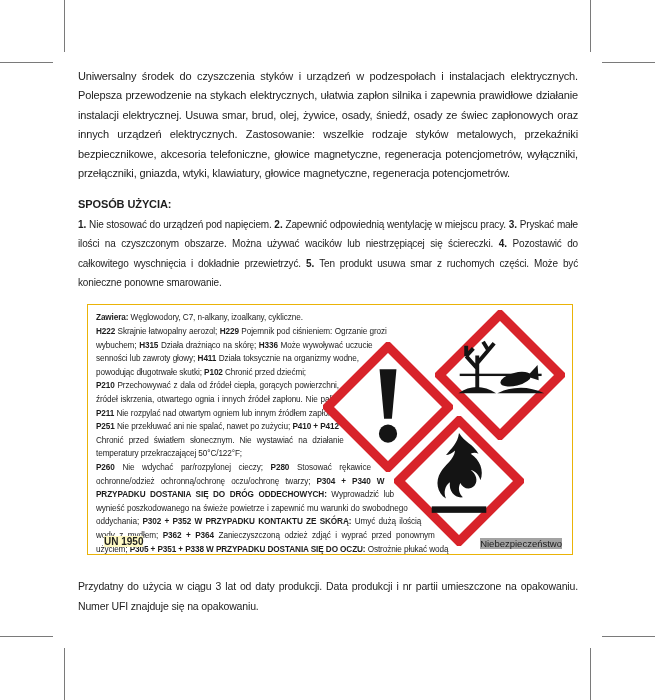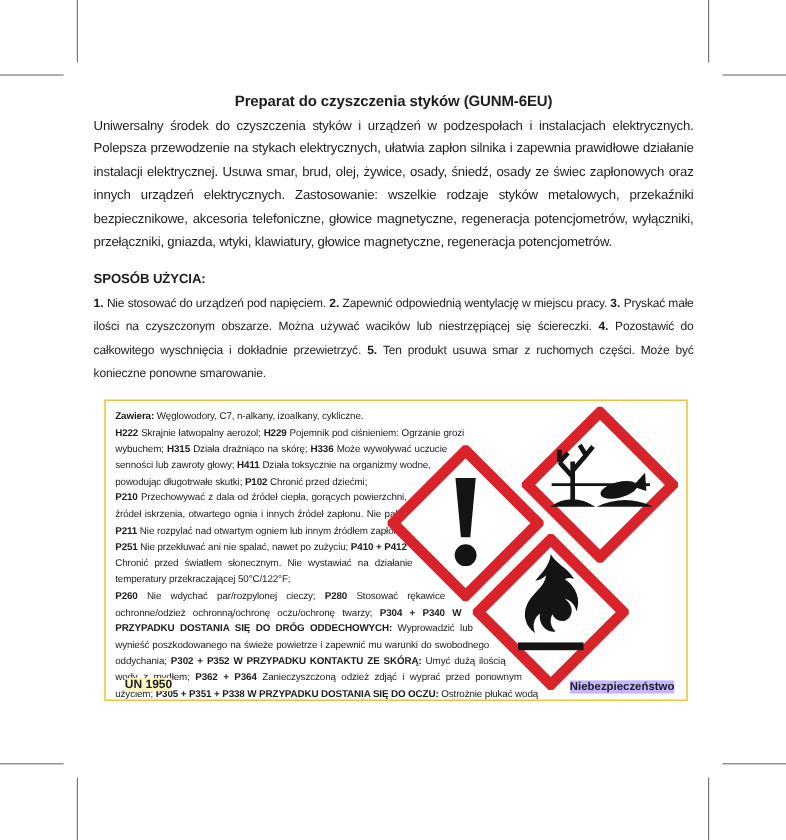--- a/index.html
+++ b/index.html
@@ -29,21 +29,21 @@
 
   .hazard-box{position:relative;margin:12px 0 0 23px;width:486px;height:251px;
               border:1px solid #eab308;box-sizing:border-box;overflow:hidden;}
   .hazard-text{padding:6px 8px 0 8px;font-size:8.2px;line-height:13.6px;
                text-align:justify;letter-spacing:-0.1px;}
   .shape-float{float:right;width:225px;height:235px;
      shape-outside:polygon(159px 0px,128px 31px,49px 31px,0px 80px,0px 112px,
                            49px 161px,53px 169px,119px 235px,225px 235px,225px 0px);
      shape-margin:4px;}
   .un{position:absolute;left:16px;bottom:7px;font-size:10px;font-weight:bold;background:#fef9c3;}
-  .signal{position:absolute;right:10px;bottom:5px;font-size:9.5px;font-weight:bold;background:#c4b5fd;}
+  .signal{position:absolute;right:10px;bottom:5px;font-size:9.5px;font-weight:normal;background:#a3a3a3;}
 
   .pic{position:absolute;width:130px;height:130px;}
   .pic-excl{left:235px;top:37px;}
   .pic-env{left:347px;top:5px;}
   .pic-flame{left:306px;top:111px;}
 
   .footer{margin:22px 12px 0 14px;font-size:10.5px;line-height:19.4px;text-align:justify;
           letter-spacing:-0.15px;}
 </style>
 </head>
@@ -55,21 +55,20 @@
   <div class="crop crop-v-tr"></div>
   <div class="crop crop-h-tl"></div>
   <div class="crop crop-h-tr"></div>
   <div class="crop crop-h-bl"></div>
   <div class="crop crop-h-br"></div>
   <div class="crop crop-v-bl"></div>
   <div class="crop crop-v-br"></div>
 
   <div class="content">
 
-    <div class="title">Preparat do czyszczenia styków (GUNM-6EU)</div>
 
     <p class="intro">Uniwersalny środek do czyszczenia styków i urządzeń w podzespołach i instalacjach elektrycznych. Polepsza przewodzenie na stykach elektrycznych, ułatwia zapłon silnika i zapewnia prawidłowe działanie instalacji elektrycznej. Usuwa smar, brud, olej, żywice, osady, śniedź, osady ze świec zapłonowych oraz innych urządzeń elektrycznych. Zastosowanie: wszelkie rodzaje styków metalowych, przekaźniki bezpiecznikowe, akcesoria telefoniczne, głowice magnetyczne, regeneracja potencjometrów, wyłączniki, przełączniki, gniazda, wtyki, klawiatury, głowice magnetyczne, regeneracja potencjometrów.</p>
 
     <div class="usage-head">SPOSÓB UŻYCIA:</div>
 
     <p class="usage"><b>1.</b><span> Nie stosować do urządzeń pod napięciem. </span><b>2.</b><span> Zapewnić odpowiednią wentylację w miejscu pracy. </span><b>3.</b><span> Pryskać małe ilości na czyszczonym obszarze. Można używać wacików lub niestrzępiącej się ściereczki. </span><b>4.</b><span> Pozostawić do całkowitego wyschnięcia i dokładnie przewietrzyć. </span><b>5.</b><span> Ten produkt usuwa smar z ruchomych części. Może być konieczne ponowne smarowanie.</span></p>
 
     <div class="hazard-box">
 
       <div class="hazard-text">
@@ -98,15 +97,16 @@
       <svg class="pic pic-flame" viewBox="0 0 100 100">
         <polygon points="50,3.5 96.5,50 50,96.5 3.5,50" fill="#ffffff" stroke="#d8232a" stroke-width="7"></polygon>
         <path d="M50 13 C49 21 44 25 40 30 C42 30 45 28.5 47 26.5 C46 34 39.5 37 36 43 C31.5 50 33 59 40 63.5 C38 59 39 54 43 51 C42 58 47 63.5 53 62.5 C50 59.5 49 55.5 51 51.5 C53 56 58.5 57.5 62 53.5 C65 49.5 63 44.5 59 41.5 C63 42.5 65.5 45.5 66.5 49.5 C69.5 42 66 33.5 59 29 C61 28 63 28 65 29 C61 21.5 54 20 50 13 Z" fill="#141414"></path>
         <rect x="29" y="69.5" width="42" height="5" fill="#141414"></rect>
       </svg>
 
       <div class="un">UN 1950</div>
       <div class="signal">Niebezpieczeństwo</div>
     </div>
 
+    <p class="footer">Przydatny do użycia w ciągu 3 lat od daty produkcji. Data produkcji i nr partii umieszczone na opakowaniu. Numer UFI znajduje się na opakowaniu.</p>
 
   </div>
 </div>
 
 </body></html>

